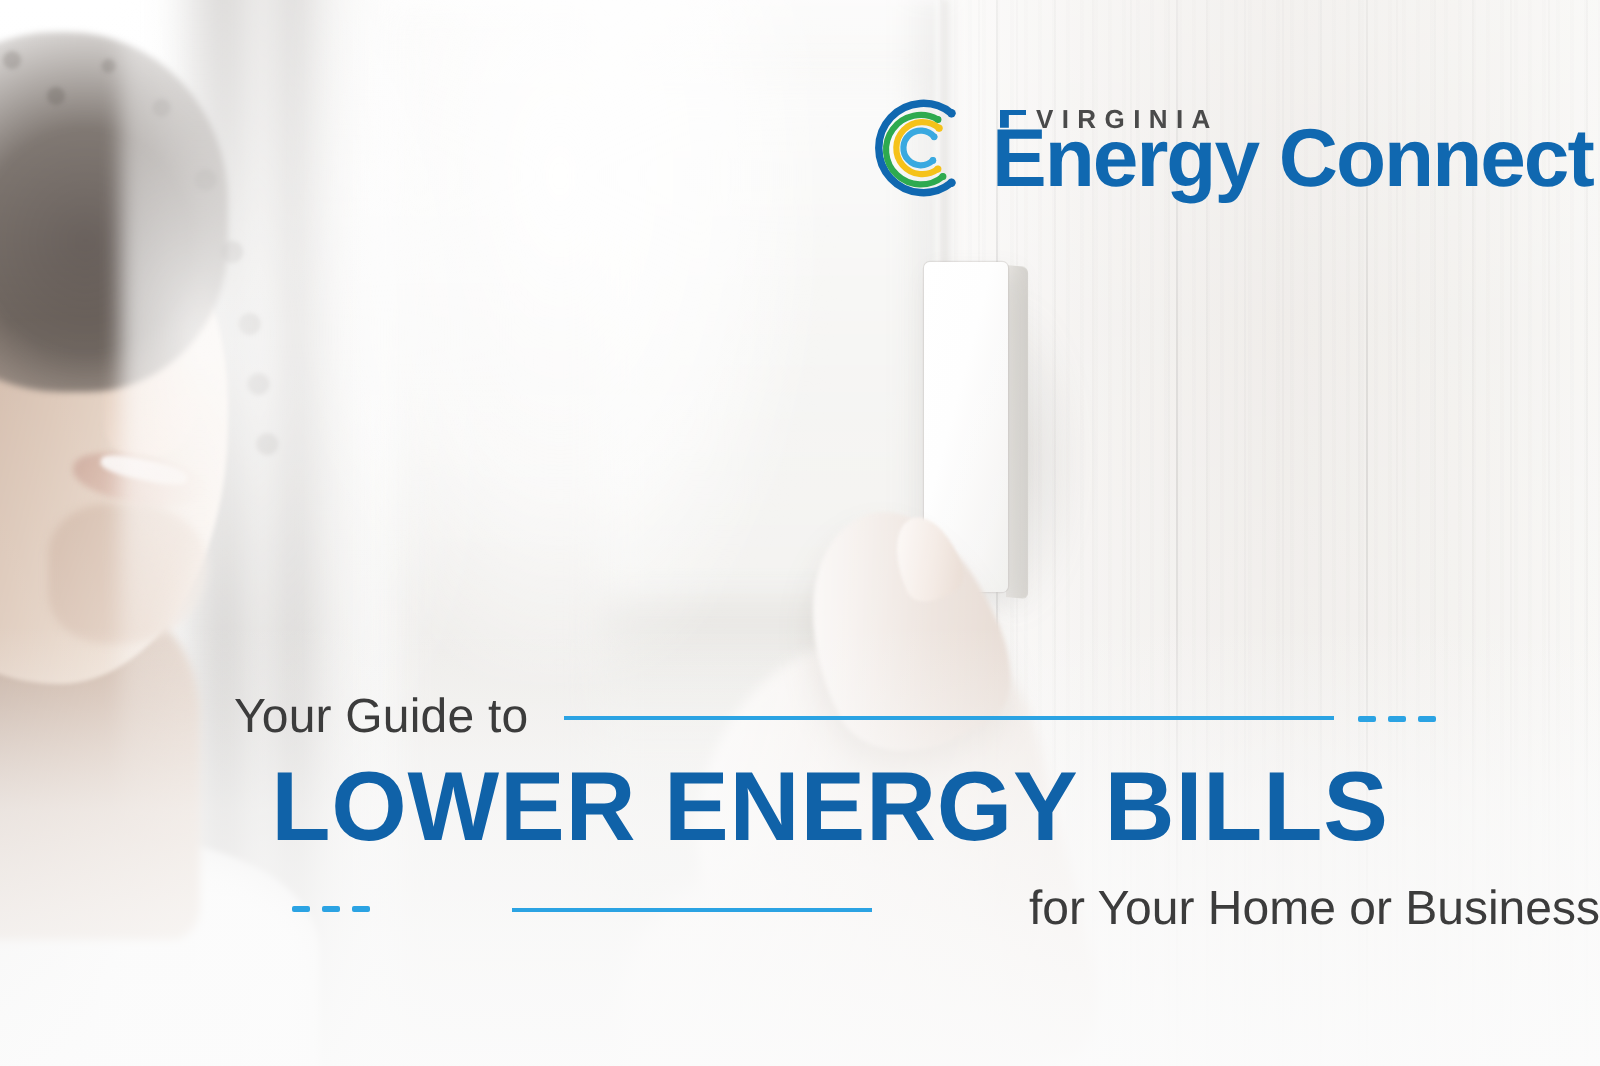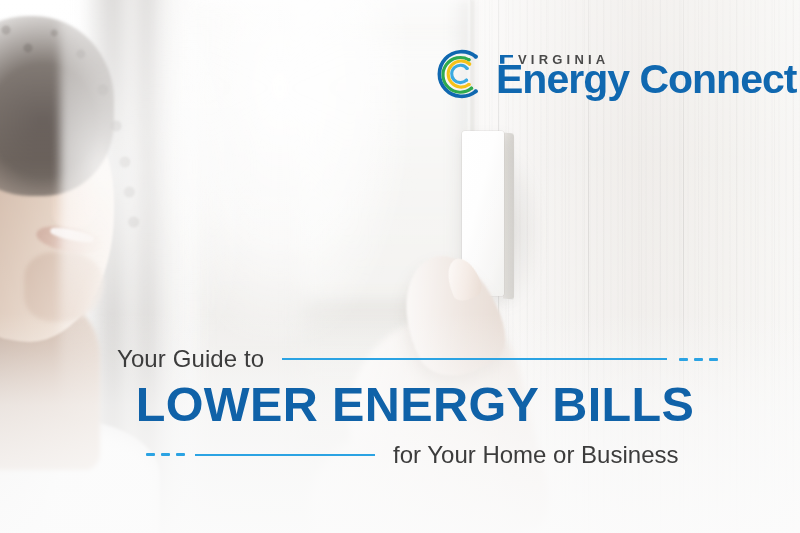--- a/index.html
+++ b/index.html
@@ -293,21 +293,21 @@
   .dashes-2{ margin-left:0; }
 
   .headline{
     margin-top:2px; padding-left:137px;
     font-family:"Liberation Sans Narrow","Liberation Sans",sans-serif;
     font-size:49px; font-weight:700; color:#1062a8;
     letter-spacing:.4px; line-height:1.02; white-space:nowrap;
     transform:scaleX(.99); transform-origin:left center;
   }
 
-  .row-3{ padding-left:146px; margin-top:6px; }
+  .row-3{ padding-left:146px; margin-top:6px;justify-content:space-between; }
   .subline{
     font-size:24px; color:#3c3c3c; line-height:1;
     font-weight:400; white-space:nowrap; margin-left:18px;
   }
 </style>
 </head>
 <body>
 
 <div id="hero">
 

